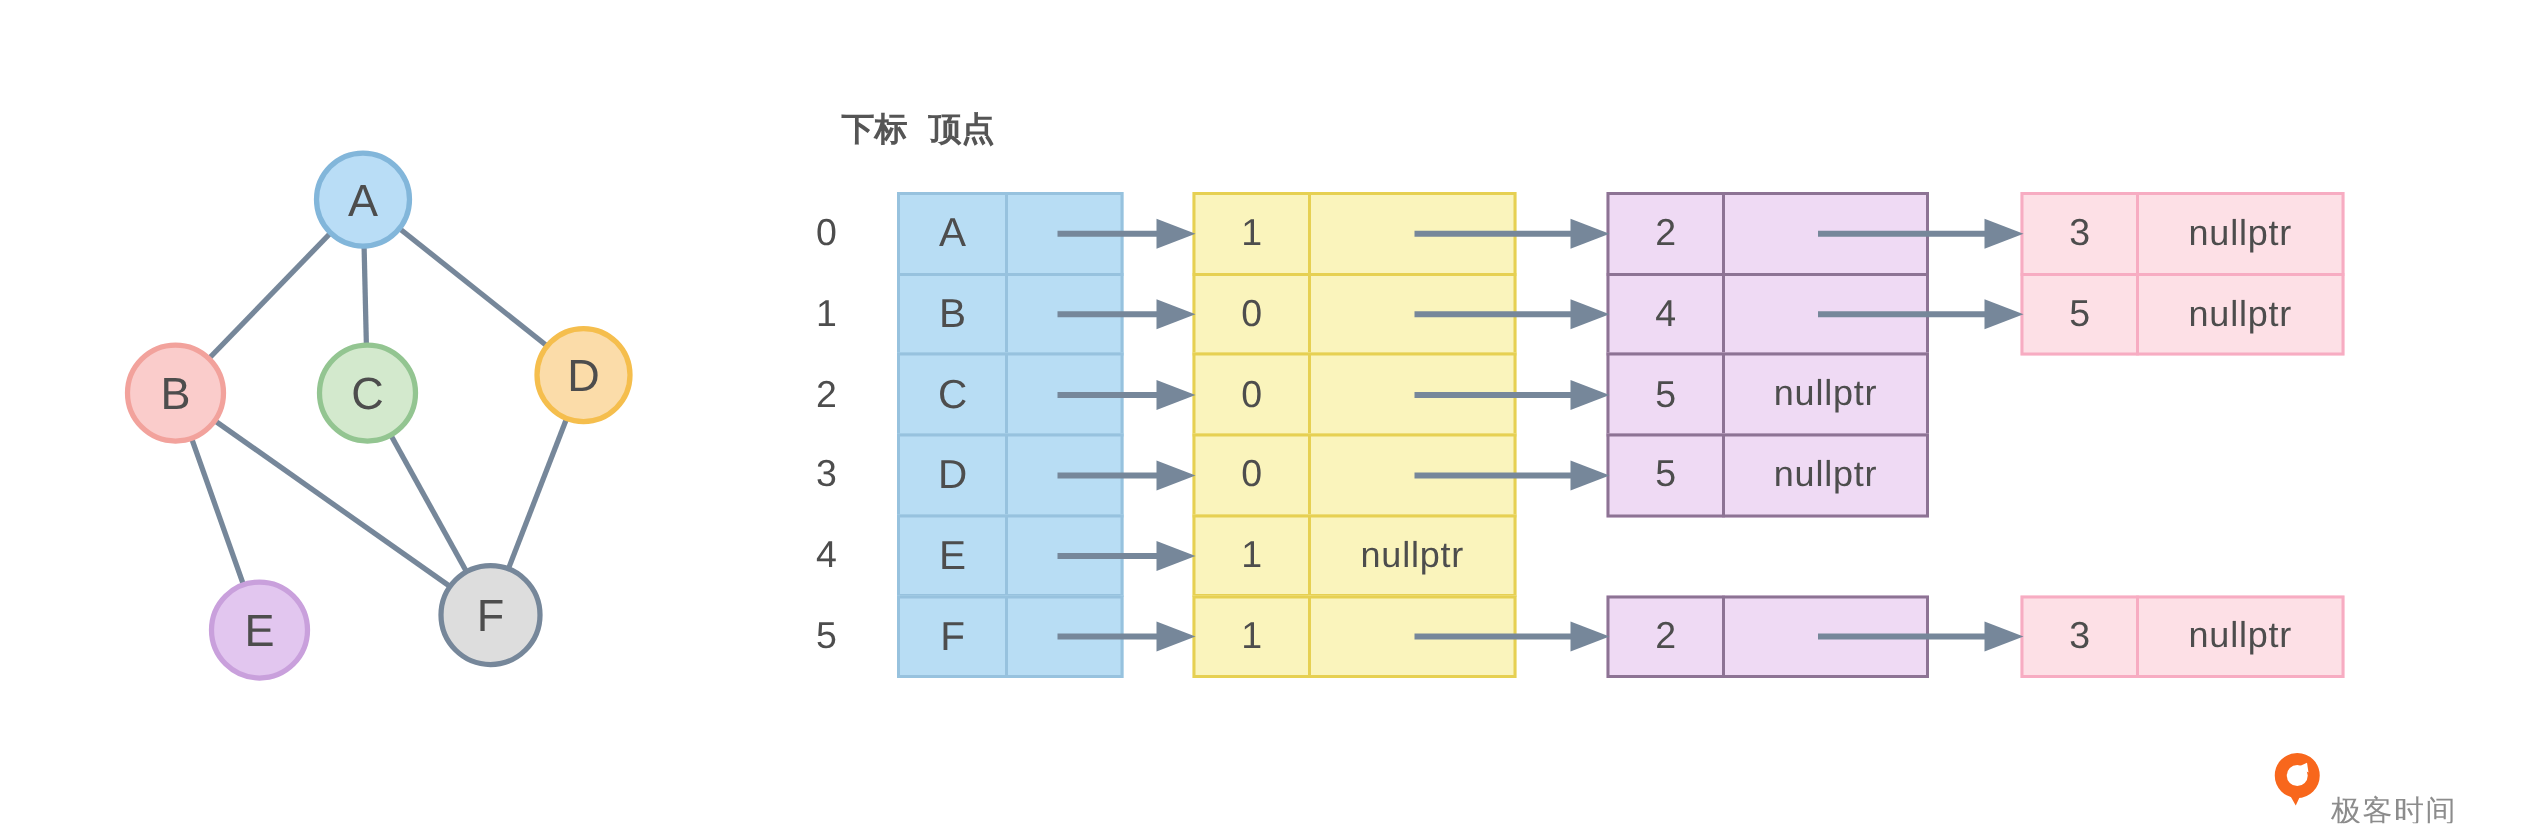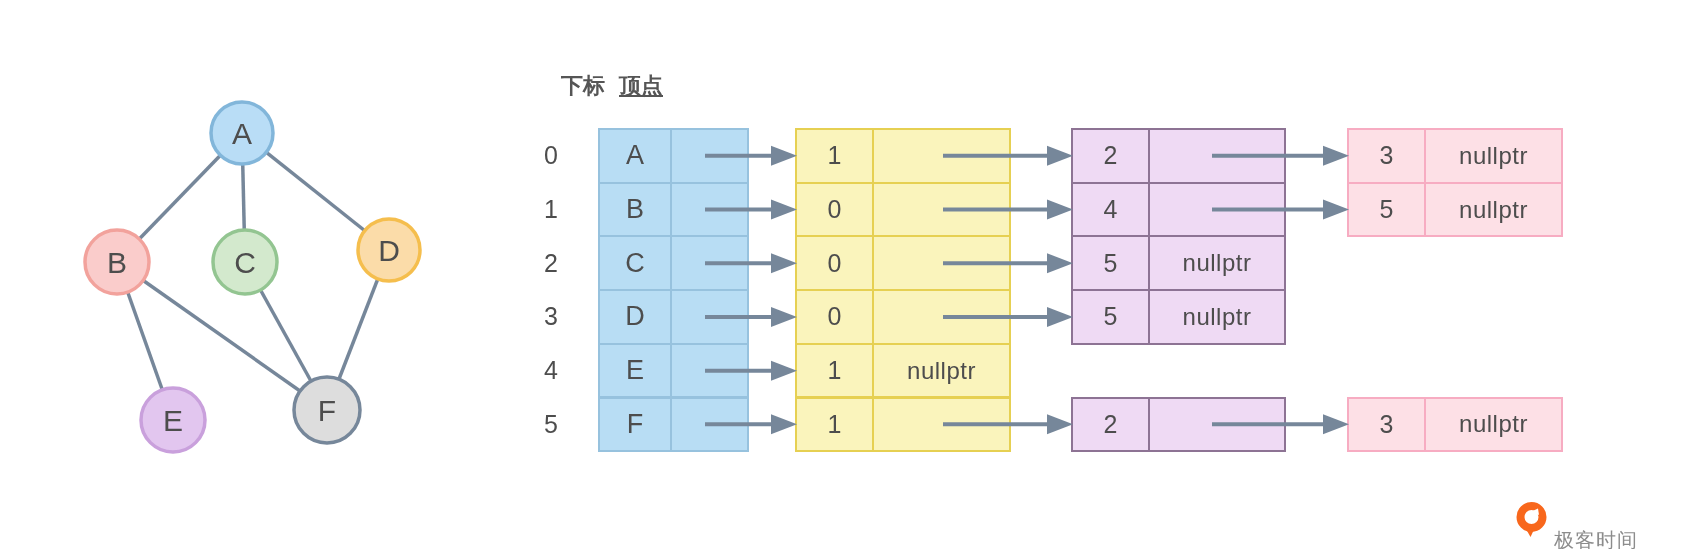--- a/index.html
+++ b/index.html
@@ -24,21 +24,21 @@
     position: absolute;
     top: 72px;
     height: 28px;
     line-height: 28px;
     text-align: center;
     font-size: 22px;
     font-weight: 600;
     color: #555555;
   }
   #hdr-index { left: 533px; width: 100px; }
-  #hdr-vertex { left: 591px; width: 100px; text-decoration: underline; }
+  #hdr-vertex { left: 591px; width: 100px; }
   .idx-label {
     position: absolute;
     width: 82px;
     text-align: center;
     font-size: 25px;
     color: #4d4d4d;
     display: flex;
     align-items: center;
     justify-content: center;
   }

